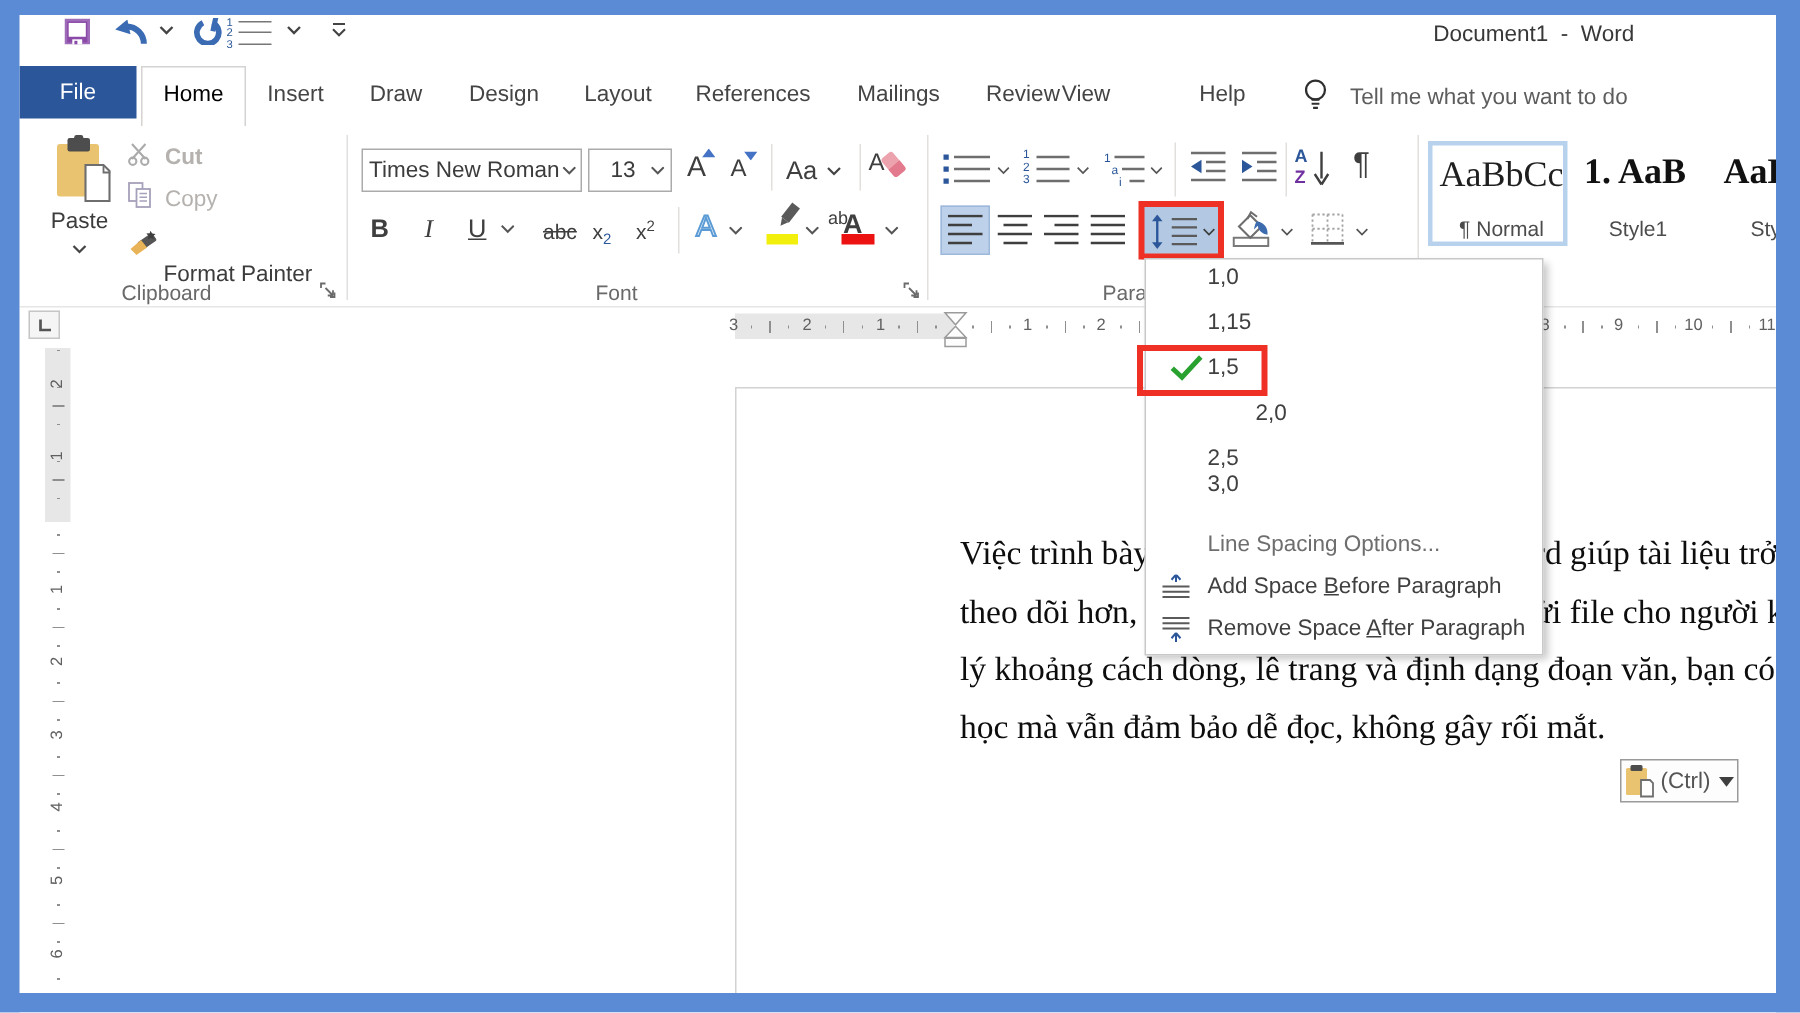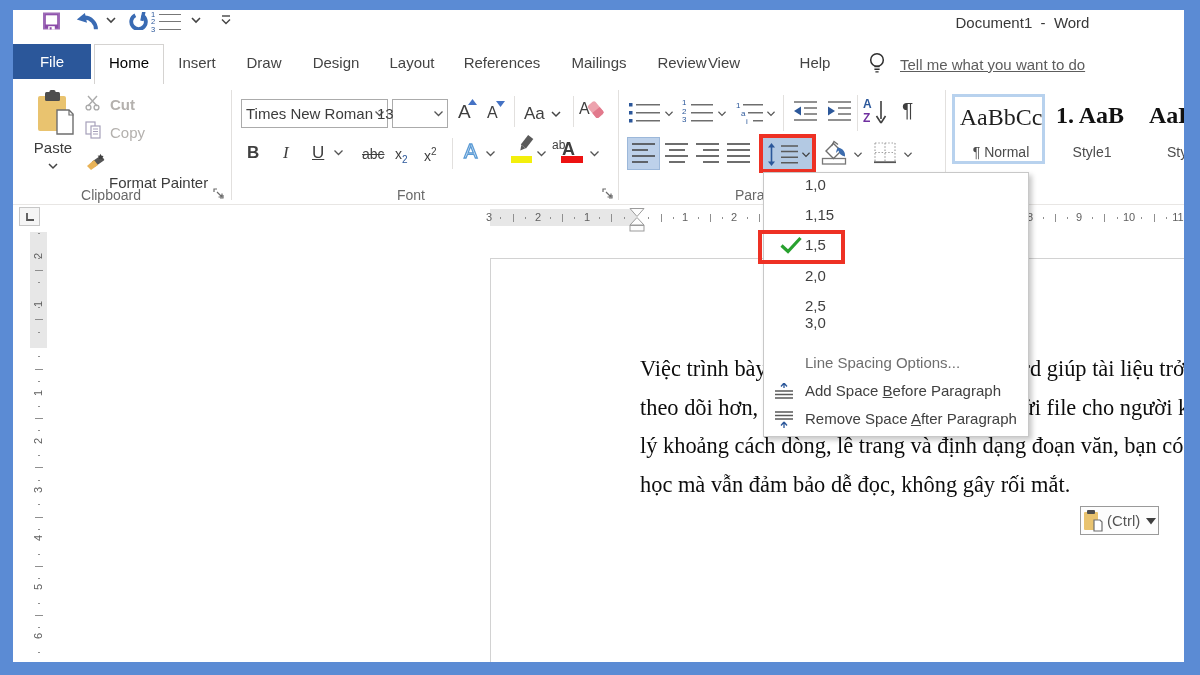--- a/index.html
+++ b/index.html
@@ -57,21 +57,21 @@
 <div class="tabtxt" style="left:412px;">Layout</div>
 <div class="tabtxt" style="left:502px;">References</div>
 <div class="tabtxt" style="left:599px;">Mailings</div>
 <div class="tabtxt" style="left:682px;">Review</div>
 <div class="tabtxt" style="left:724px;">View</div>
 <div class="tabtxt" style="left:815px;">Help</div>
 <svg class="abs" style="left:868px;top:52px;" width="18" height="24" viewBox="0 0 18 24">
  <circle cx="9" cy="8" r="6.3" stroke="#2f2f2f" stroke-width="1.5" fill="none"></circle>
  <path d="M6.4 14.5 L11.6 14.5 M6.4 17.2 L11.6 17.2 M7.4 19.9 L10.6 19.9" stroke="#2f2f2f" stroke-width="1.4"></path>
 </svg>
-<div class="abs" style="left:900px;top:56px;font-size:15px;color:#5d5d5d;text-decoration:underline;">Tell me what you want to do</div>
+<div class="abs" style="left:900px;top:56px;font-size:15px;color:#5d5d5d;">Tell me what you want to do</div>
 
 <div class="abs" style="left:231px;top:90px;width:1px;height:110px;background:#e2e0de;"></div>
 <div class="abs" style="left:618px;top:90px;width:1px;height:110px;background:#e2e0de;"></div>
 <div class="abs" style="left:945px;top:90px;width:1px;height:110px;background:#e2e0de;"></div>
 <div class="abs" style="left:13px;top:204px;width:1171px;height:1px;background:#e8e6e4;"></div>
 
 <svg class="abs" style="left:36px;top:90px;" width="40" height="46" viewBox="0 0 40 46">
  <rect x="2" y="6" width="28" height="35" rx="2" fill="#e9c36f"></rect>
  <rect x="9" y="2" width="15" height="9" rx="1.5" fill="#4d4d4d"></rect>
  <rect x="13.5" y="0" width="6" height="5" rx="1.5" fill="#4d4d4d"></rect>
@@ -114,21 +114,21 @@
  <path d="M1 4 L1 1 L4 1 M10 7 L10 10 L7 10" stroke="#6b6b6b" stroke-width="1.2" fill="none"></path>
  <path d="M4 4 L9 9 M9 9 L9 5.5 M9 9 L5.5 9" stroke="#6b6b6b" stroke-width="1.2" fill="none"></path>
 </svg>
 
 <div class="abs" style="left:241px;top:99px;width:147px;height:29px;border:1px solid #ababab;box-sizing:border-box;"></div>
 <div class="abs" style="left:246px;top:105px;font-size:15px;color:#3c3c3c;width:130px;overflow:hidden;white-space:nowrap;">Times New Roman</div>
 <svg class="abs" style="left:375px;top:111px;" width="9" height="6" viewBox="0 0 9 6">
     <path d="M0.5 0.5 L4.5 4.5 L8.5 0.5" stroke="#555" stroke-width="1.3" fill="none"></path>
   </svg>
 <div class="abs" style="left:392px;top:99px;width:56px;height:29px;border:1px solid #ababab;box-sizing:border-box;"></div>
-<div class="abs" style="left:377px;top:105px;font-size:15px;color:#3c3c3c;">13</div>
+<div class="abs" style="left:407px;top:105px;font-size:15px;color:#3c3c3c;">13</div>
 <svg class="abs" style="left:434px;top:111px;" width="9" height="6" viewBox="0 0 9 6">
     <path d="M0.5 0.5 L4.5 4.5 L8.5 0.5" stroke="#555" stroke-width="1.3" fill="none"></path>
   </svg>
 <div class="abs" style="left:458px;top:101px;font-size:19px;color:#3f3f3f;">A</div>
 <svg class="abs" style="left:468px;top:99px;" width="9" height="6" viewBox="0 0 9 6">
     <path d="M4.5 0 L9 6 L0 6 Z" fill="#4472c4"></path>
   </svg>
 <div class="abs" style="left:487px;top:104px;font-size:16px;color:#3f3f3f;">A</div>
 <svg class="abs" style="left:496px;top:101px;" width="9" height="6" viewBox="0 0 9 6">
     <path d="M4.5 6 L9 0 L0 0 Z" fill="#4472c4"></path>
@@ -366,21 +366,21 @@
 </svg>
 <div class="abs" style="left:1107px;top:512px;font-size:15px;color:#555;">(Ctrl)</div>
 <svg class="abs" style="left:1146px;top:518px;" width="10" height="7" viewBox="0 0 10 7">
     <path d="M0 0 L10 0 L5 6.5 Z" fill="#3f3f3f"></path>
   </svg>
 
 <div class="abs" style="left:763px;top:172px;width:266px;height:265px;background:#fff;border:1px solid #c8c8c8;box-sizing:border-box;box-shadow:3px 3px 5px rgba(0,0,0,0.22);"></div>
 <div class="mi" style="top:176px;">1,0</div>
 <div class="mi" style="top:206px;">1,15</div>
 <div class="mi" style="top:236px;">1,5</div>
-<div class="mi" style="top:267px;">2,0</div>
+<div class="mi" style="top:267px;margin-left:32px;">2,0</div>
 <div class="mi" style="top:297px;">2,5</div>
 <div class="mi" style="top:314px;">3,0</div>
 <div class="mi" style="top:354px;color:#6e6e6e;">Line Spacing Options...</div>
 <div class="mi" style="top:382px;">Add Space <u>B</u>efore Paragraph</div>
 <div class="mi" style="top:410px;">Remove Space <u>A</u>fter Paragraph</div>
 <svg class="abs" style="left:780px;top:236px;" width="22" height="18" viewBox="0 0 22 18">
  <path d="M1.5 9.5 L8 15.5 L20.5 2" stroke="#28a12f" stroke-width="3.2" fill="none"></path>
 </svg>
 <svg class="abs" style="left:774px;top:383px;" width="20" height="18" viewBox="0 0 20 18">
  <path d="M10 0 L10 5 M10 0 L7 3.5 M10 0 L13 3.5" stroke="#2b579a" stroke-width="1.3" fill="none"></path>

